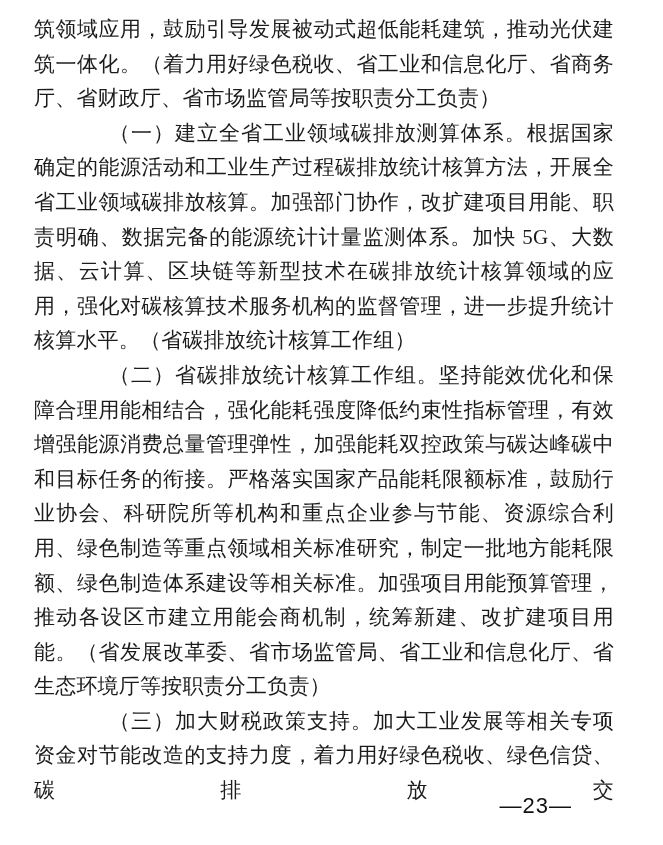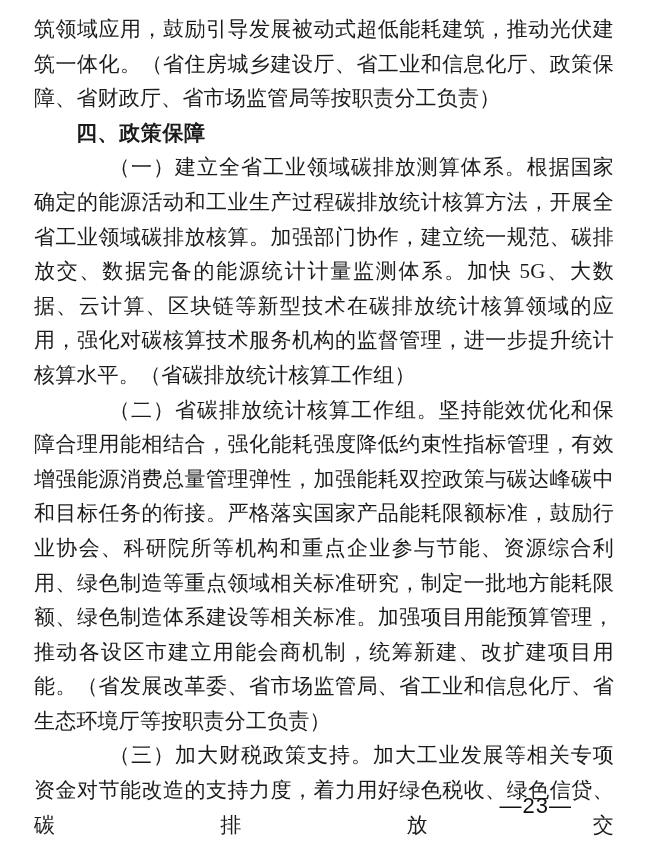--- a/index.html
+++ b/index.html
@@ -60,25 +60,24 @@
     color: #111111;
     letter-spacing: 1px;
   }
 </style>
 </head>
 <body>
 
 <div class="page">
   <div class="content">
 
-    <p class="continuation">筑领域应用，鼓励引导发展被动式超低能耗建筑，推动光伏建筑一体化。（省住房城乡建设厅、省工业和信息化厅、政策保障、省财政厅、省市场监管局等按职责分工负责）</p>
+    <p class="continuation">筑领域应用，鼓励引导发展被动式超低能耗建筑，推动光伏建筑一体化。（着力用好绿色税收、省工业和信息化厅、省商务厅、省财政厅、省市场监管局等按职责分工负责）</p>
 
-    <p class="section-heading">四、政策保障</p>
 
-    <p class="para"><span class="lead">（一）建立全省工业领域碳排放测算体系。</span><span>根据国家确定的能源活动和工业生产过程碳排放统计核算方法，开展全省工业领域碳排放核算。加强部门协作，建立统一规范、碳排放交、数据完备的能源统计计量监测体系。加快 5G、大数据、云计算、区块链等新型技术在碳排放统计核算领域的应用，强化对碳核算技术服务机构的监督管理，进一步提升统计核算水平。（省碳排放统计核算工作组）</span></p>
+    <p class="para"><span class="lead">（一）建立全省工业领域碳排放测算体系。</span><span>根据国家确定的能源活动和工业生产过程碳排放统计核算方法，开展全省工业领域碳排放核算。加强部门协作，改扩建项目用能、职责明确、数据完备的能源统计计量监测体系。加快 5G、大数据、云计算、区块链等新型技术在碳排放统计核算领域的应用，强化对碳核算技术服务机构的监督管理，进一步提升统计核算水平。（省碳排放统计核算工作组）</span></p>
 
     <p class="para"><span class="lead">（二）省碳排放统计核算工作组。</span><span>坚持能效优化和保障合理用能相结合，强化能耗强度降低约束性指标管理，有效增强能源消费总量管理弹性，加强能耗双控政策与碳达峰碳中和目标任务的衔接。严格落实国家产品能耗限额标准，鼓励行业协会、科研院所等机构和重点企业参与节能、资源综合利用、绿色制造等重点领域相关标准研究，制定一批地方能耗限额、绿色制造体系建设等相关标准。加强项目用能预算管理，推动各设区市建立用能会商机制，统筹新建、改扩建项目用能。（省发展改革委、省市场监管局、省工业和信息化厅、省生态环境厅等按职责分工负责）</span></p>
 
     <p class="para fill-last"><span class="lead">（三）加大财税政策支持。</span><span>加大工业发展等相关专项资金对节能改造的支持力度，着力用好绿色税收、绿色信贷、碳排放交</span></p>
 
   </div>
 
   <div class="page-number">—23—</div>
 </div>
 

